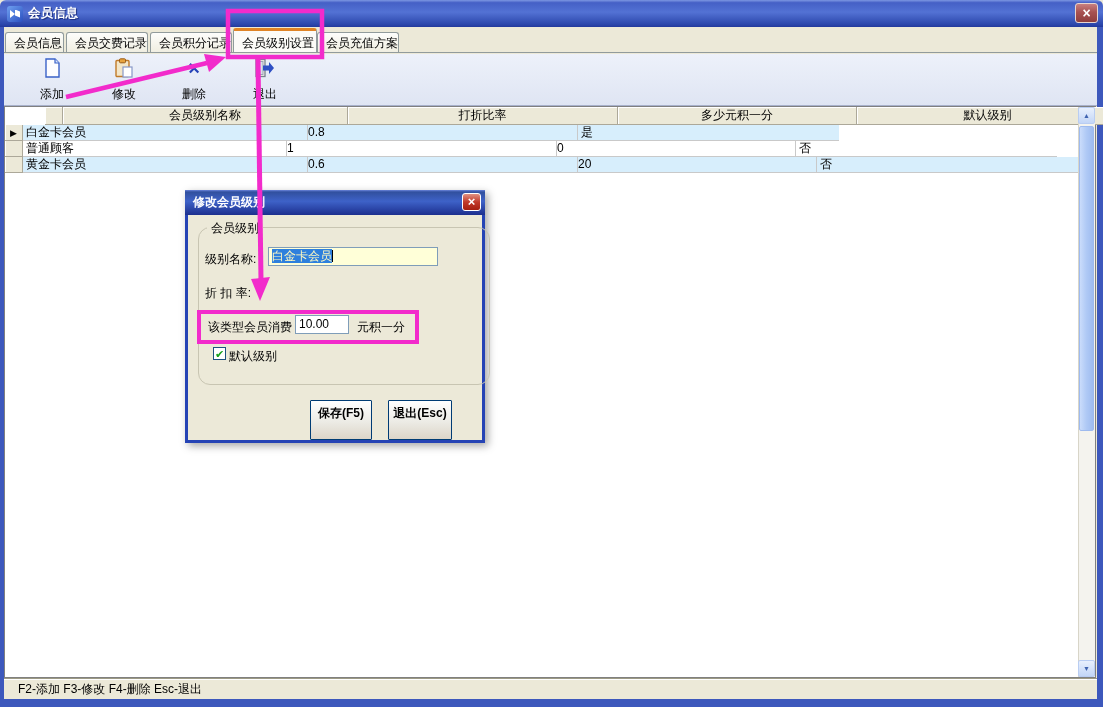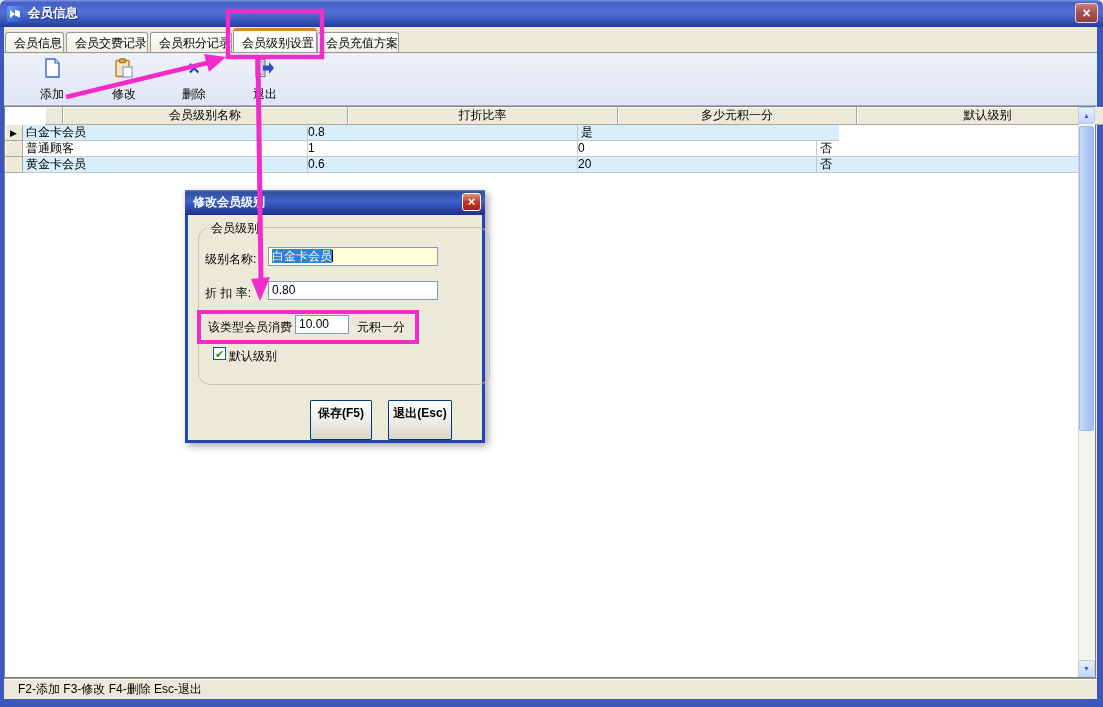--- a/index.html
+++ b/index.html
@@ -160,21 +160,21 @@
 
     <div class="grid-row" style="top:18px">
       <div class="sel-cell" style="width:18px"><span>▶</span></div>
       <div class="cell txt" style="width:285px;background:var(--row-highlight)">白金卡会员</div>
       <div class="cell num" style="width:270px;background:var(--row-highlight)">0.8</div>
       <div class="cell txt" style="width:261px;background:var(--row-highlight);border-right:none">是</div>
     </div>
 
     <div class="grid-row" style="top:34px">
       <div class="sel-cell" style="width:18px"></div>
-      <div class="cell txt" style="width:285px">普通顾客</div>
+      <div class="cell txt" style="width:264px">普通顾客</div>
       <div class="cell num" style="width:270px">1</div>
       <div class="cell num" style="width:239px">0</div>
       <div class="cell txt" style="width:261px;border-right:none">否</div>
     </div>
 
     <div class="grid-row" style="top:50px">
       <div class="sel-cell" style="width:18px"></div>
       <div class="cell txt" style="width:285px;background:var(--row-highlight)">黄金卡会员</div>
       <div class="cell num" style="width:270px;background:var(--row-highlight)">0.6</div>
       <div class="cell num" style="width:239px;background:var(--row-highlight)">20</div>
@@ -199,21 +199,20 @@
     </div>
     <div class="dlg-body">
       <div class="groupbox">
         <div class="grouplabel">会员级别</div>
       </div>
 
       <div class="fldlabel" style="left:17px;top:36px">级别名称:</div>
       <div class="fld yellow" style="left:80px;top:32px;width:170px"><span class="sel-text">白金卡会员</span><span class="caret"></span></div>
 
       <div class="fldlabel" style="left:17px;top:70px">折 扣 率:</div>
-      <div class="fld" style="left:80px;top:66px;width:170px">0.80</div>
 
       <div class="fldlabel" style="left:20px;top:104px">该类型会员消费</div>
       <div class="fld" style="left:107px;top:100px;width:54px">10.00</div>
       <div class="fldlabel" style="left:169px;top:104px">元积一分</div>
 
       <div class="checkbox" style="left:25px;top:132px"><span>✔</span></div>
       <div class="fldlabel" style="left:41px;top:133px">默认级别</div>
 
       <div class="xp-btn" style="left:122px;top:185px;width:62px">保存(F5)</div>
       <div class="xp-btn" style="left:200px;top:185px;width:64px">退出(Esc)</div>

